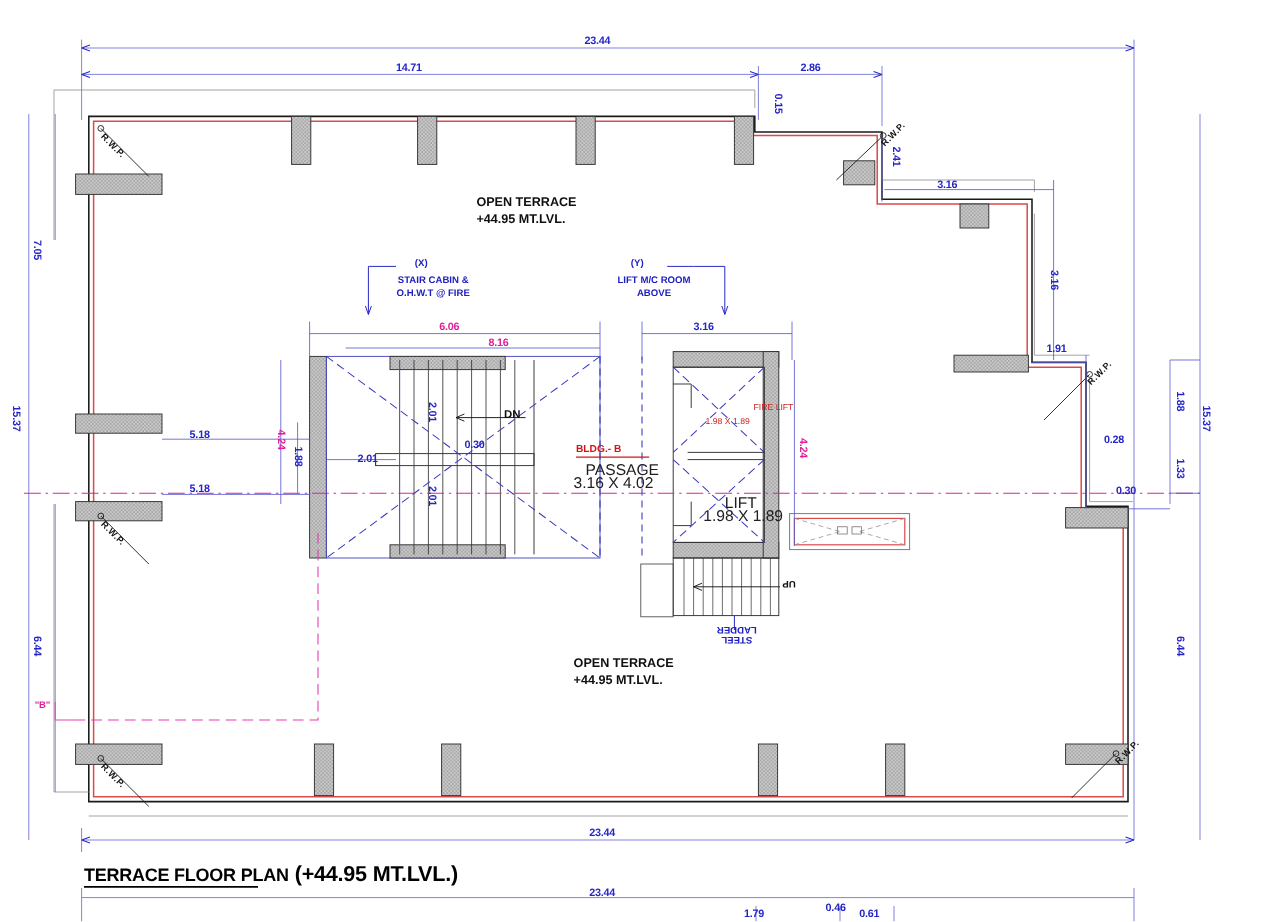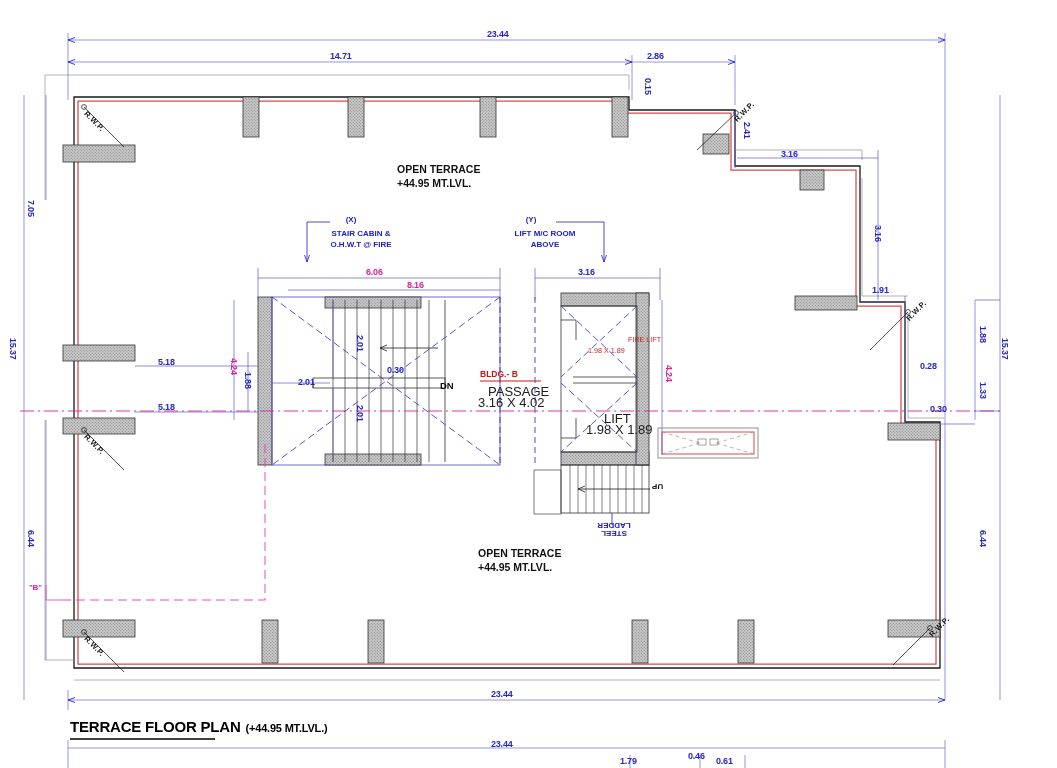--- a/index.html
+++ b/index.html
@@ -10,21 +10,21 @@
   .t{position:absolute;white-space:pre;line-height:1.05;}
   .dimtxt{color:#2626c8;font-size:9px;font-weight:bold;letter-spacing:-0.2px;}
   .dimmag{color:#e0209a;font-size:9px;font-weight:bold;letter-spacing:-0.2px;}
   .bluelbl{color:#2020c0;font-size:8px;font-weight:bold;text-align:center;}
   .blklbl{color:#101010;font-size:10.5px;font-weight:bold;}
   .blksml{color:#202020;font-size:13px;}
   .redlbl{color:#d41414;font-size:8.5px;font-weight:bold;}
   .redsml{color:#d02020;font-size:7.2px;}
   .rwp{color:#111;font-size:7.5px;font-weight:bold;letter-spacing:0.4px;}
   .title{color:#000;font-size:15px;font-weight:bold;letter-spacing:-0.2px;}
-  .title .sub{font-size:11px;}
+  .title .sub{font-size:18px;}
   .v{writing-mode:vertical-rl;}
 </style>
 </head>
 <body>
 
 <div id="stage">
 
 <svg id="plan" viewBox="0 0 1057 768">
   <defs>
     <pattern id="hatch" width="3" height="3" patternUnits="userSpaceOnUse">
@@ -283,21 +283,21 @@
     <line x1="975" y1="411" x2="1000" y2="411"></line>
   </g>
 
   <line x1="480" y1="381" x2="541" y2="381" stroke="#d41414" stroke-width="1.1"></line>
 
   <line x1="70" y1="739" x2="215" y2="739" stroke="#000" stroke-width="1.4"></line>
 </svg>
 
 <div class="t dimtxt" style="left:487px;top:30px;">23.44</div>
 <div class="t dimtxt" style="left:330px;top:52px;">14.71</div>
-<div class="t dimtxt" style="left:647px;top:52px;">2.86</div>
+<div class="t dimtxt" style="left:667px;top:52px;">2.86</div>
 <div class="t dimtxt v" style="left:643px;top:78px;">0.15</div>
 
 <div class="t dimtxt v" style="left:742px;top:122px;">2.41</div>
 <div class="t dimtxt" style="left:781px;top:150px;">3.16</div>
 <div class="t dimtxt v" style="left:873px;top:225px;">3.16</div>
 <div class="t dimtxt" style="left:872px;top:286px;">1.91</div>
 <div class="t dimtxt v" style="left:978px;top:326px;">1.88</div>
 <div class="t dimtxt" style="left:920px;top:362px;">0.28</div>
 <div class="t dimtxt v" style="left:978px;top:382px;">1.33</div>
 <div class="t dimtxt" style="left:930px;top:405px;">0.30</div>
@@ -342,21 +342,21 @@
 
 <div class="t redlbl" style="left:480px;top:370px;">BLDG.- B</div>
 <div class="t blksml" style="left:488px;top:385px;">PASSAGE</div>
 <div class="t blksml" style="left:478px;top:396px;">3.16 X 4.02</div>
 
 <div class="t redsml" style="left:592px;top:336px;padding-left:36px;">FIRE LIFT</div>
 <div class="t redsml" style="left:588px;top:347px;">1.98 X 1.89</div>
 <div class="t blksml" style="left:604px;top:412px;">LIFT</div>
 <div class="t blksml" style="left:586px;top:423px;">1.98 X 1.89</div>
 
-<div class="t blklbl" style="left:440px;top:341px;font-size:9.5px;margin-top:40px;">DN</div>
+<div class="t blklbl" style="left:420px;top:341px;font-size:9.5px;">DN</div>
 <div class="t blklbl" style="left:652px;top:482px;font-size:8px;transform:rotate(180deg);">UP</div>
 
 <div class="t bluelbl" style="left:588px;top:520px;width:52px;transform:rotate(180deg);">STEEL
 LADDER</div>
 
 <div class="t dimmag" style="left:29px;top:584px;font-size:8px;">"B"</div>
 
 <div class="t rwp" style="left:88px;top:110px;transform:rotate(45deg);transform-origin:0 0;">R.W.P.</div>
 <div class="t rwp" style="left:88px;top:433px;transform:rotate(45deg);transform-origin:0 0;">R.W.P.</div>
 <div class="t rwp" style="left:88px;top:635px;transform:rotate(45deg);transform-origin:0 0;">R.W.P.</div>

